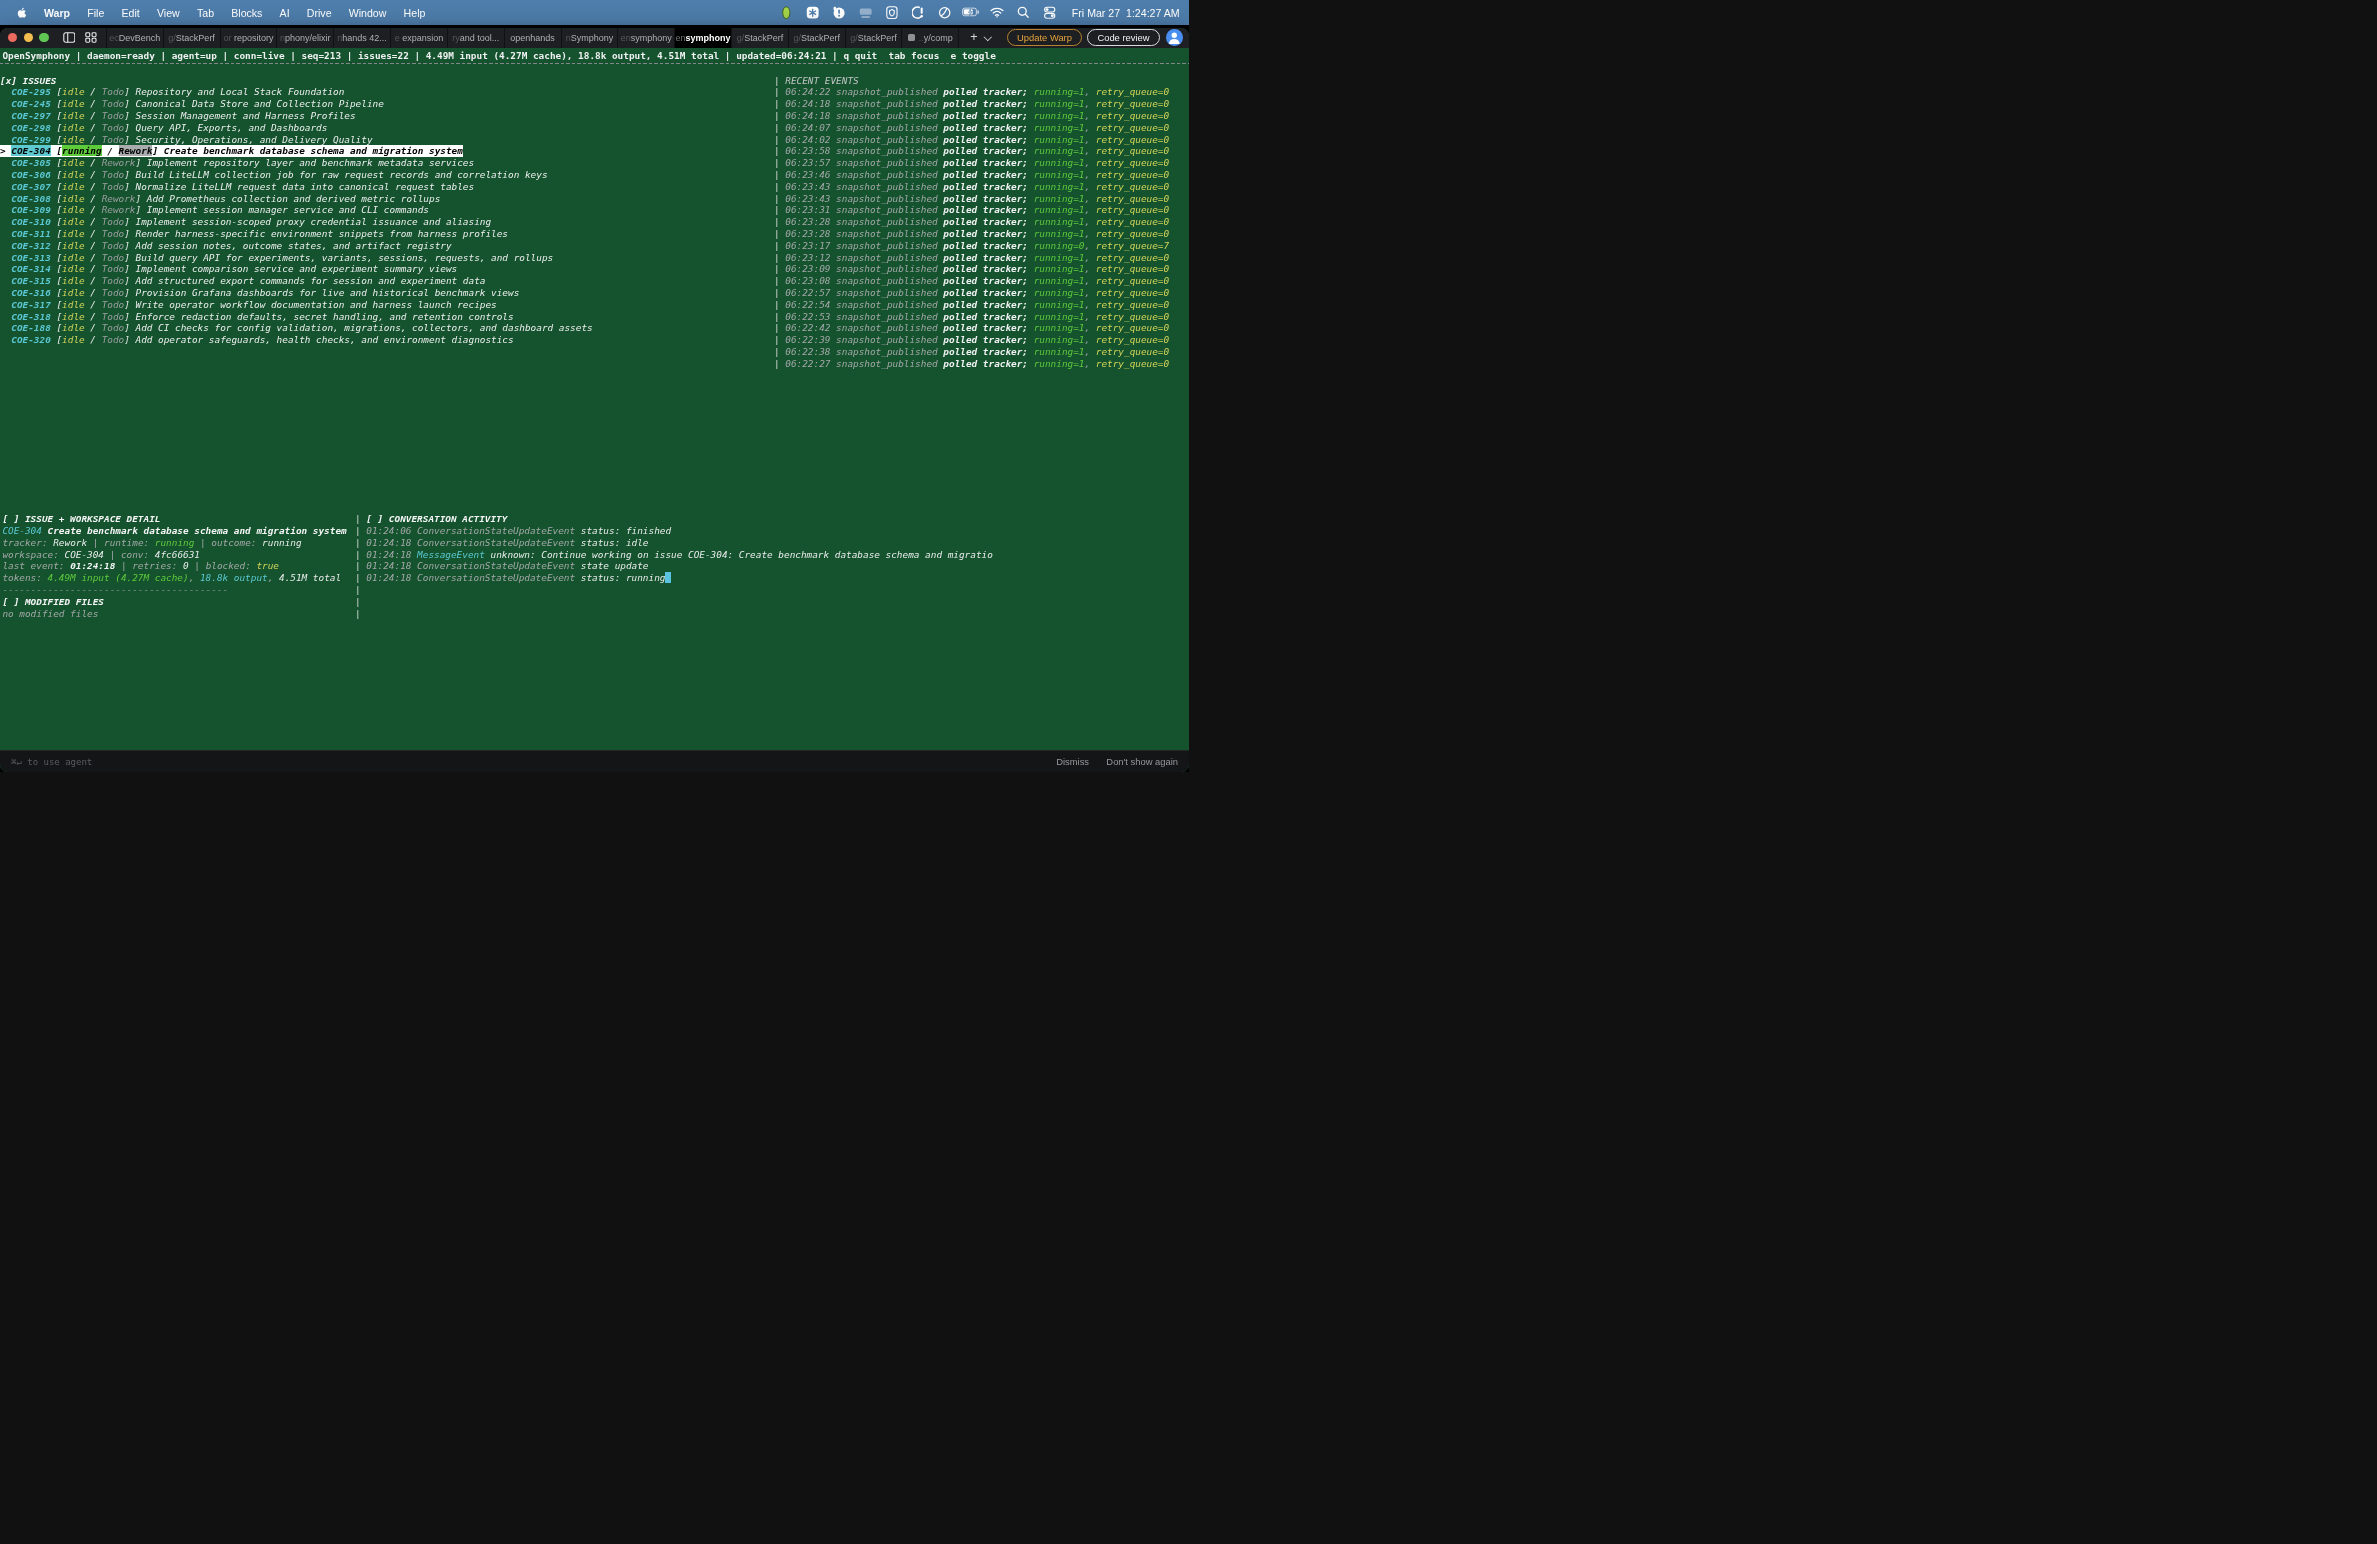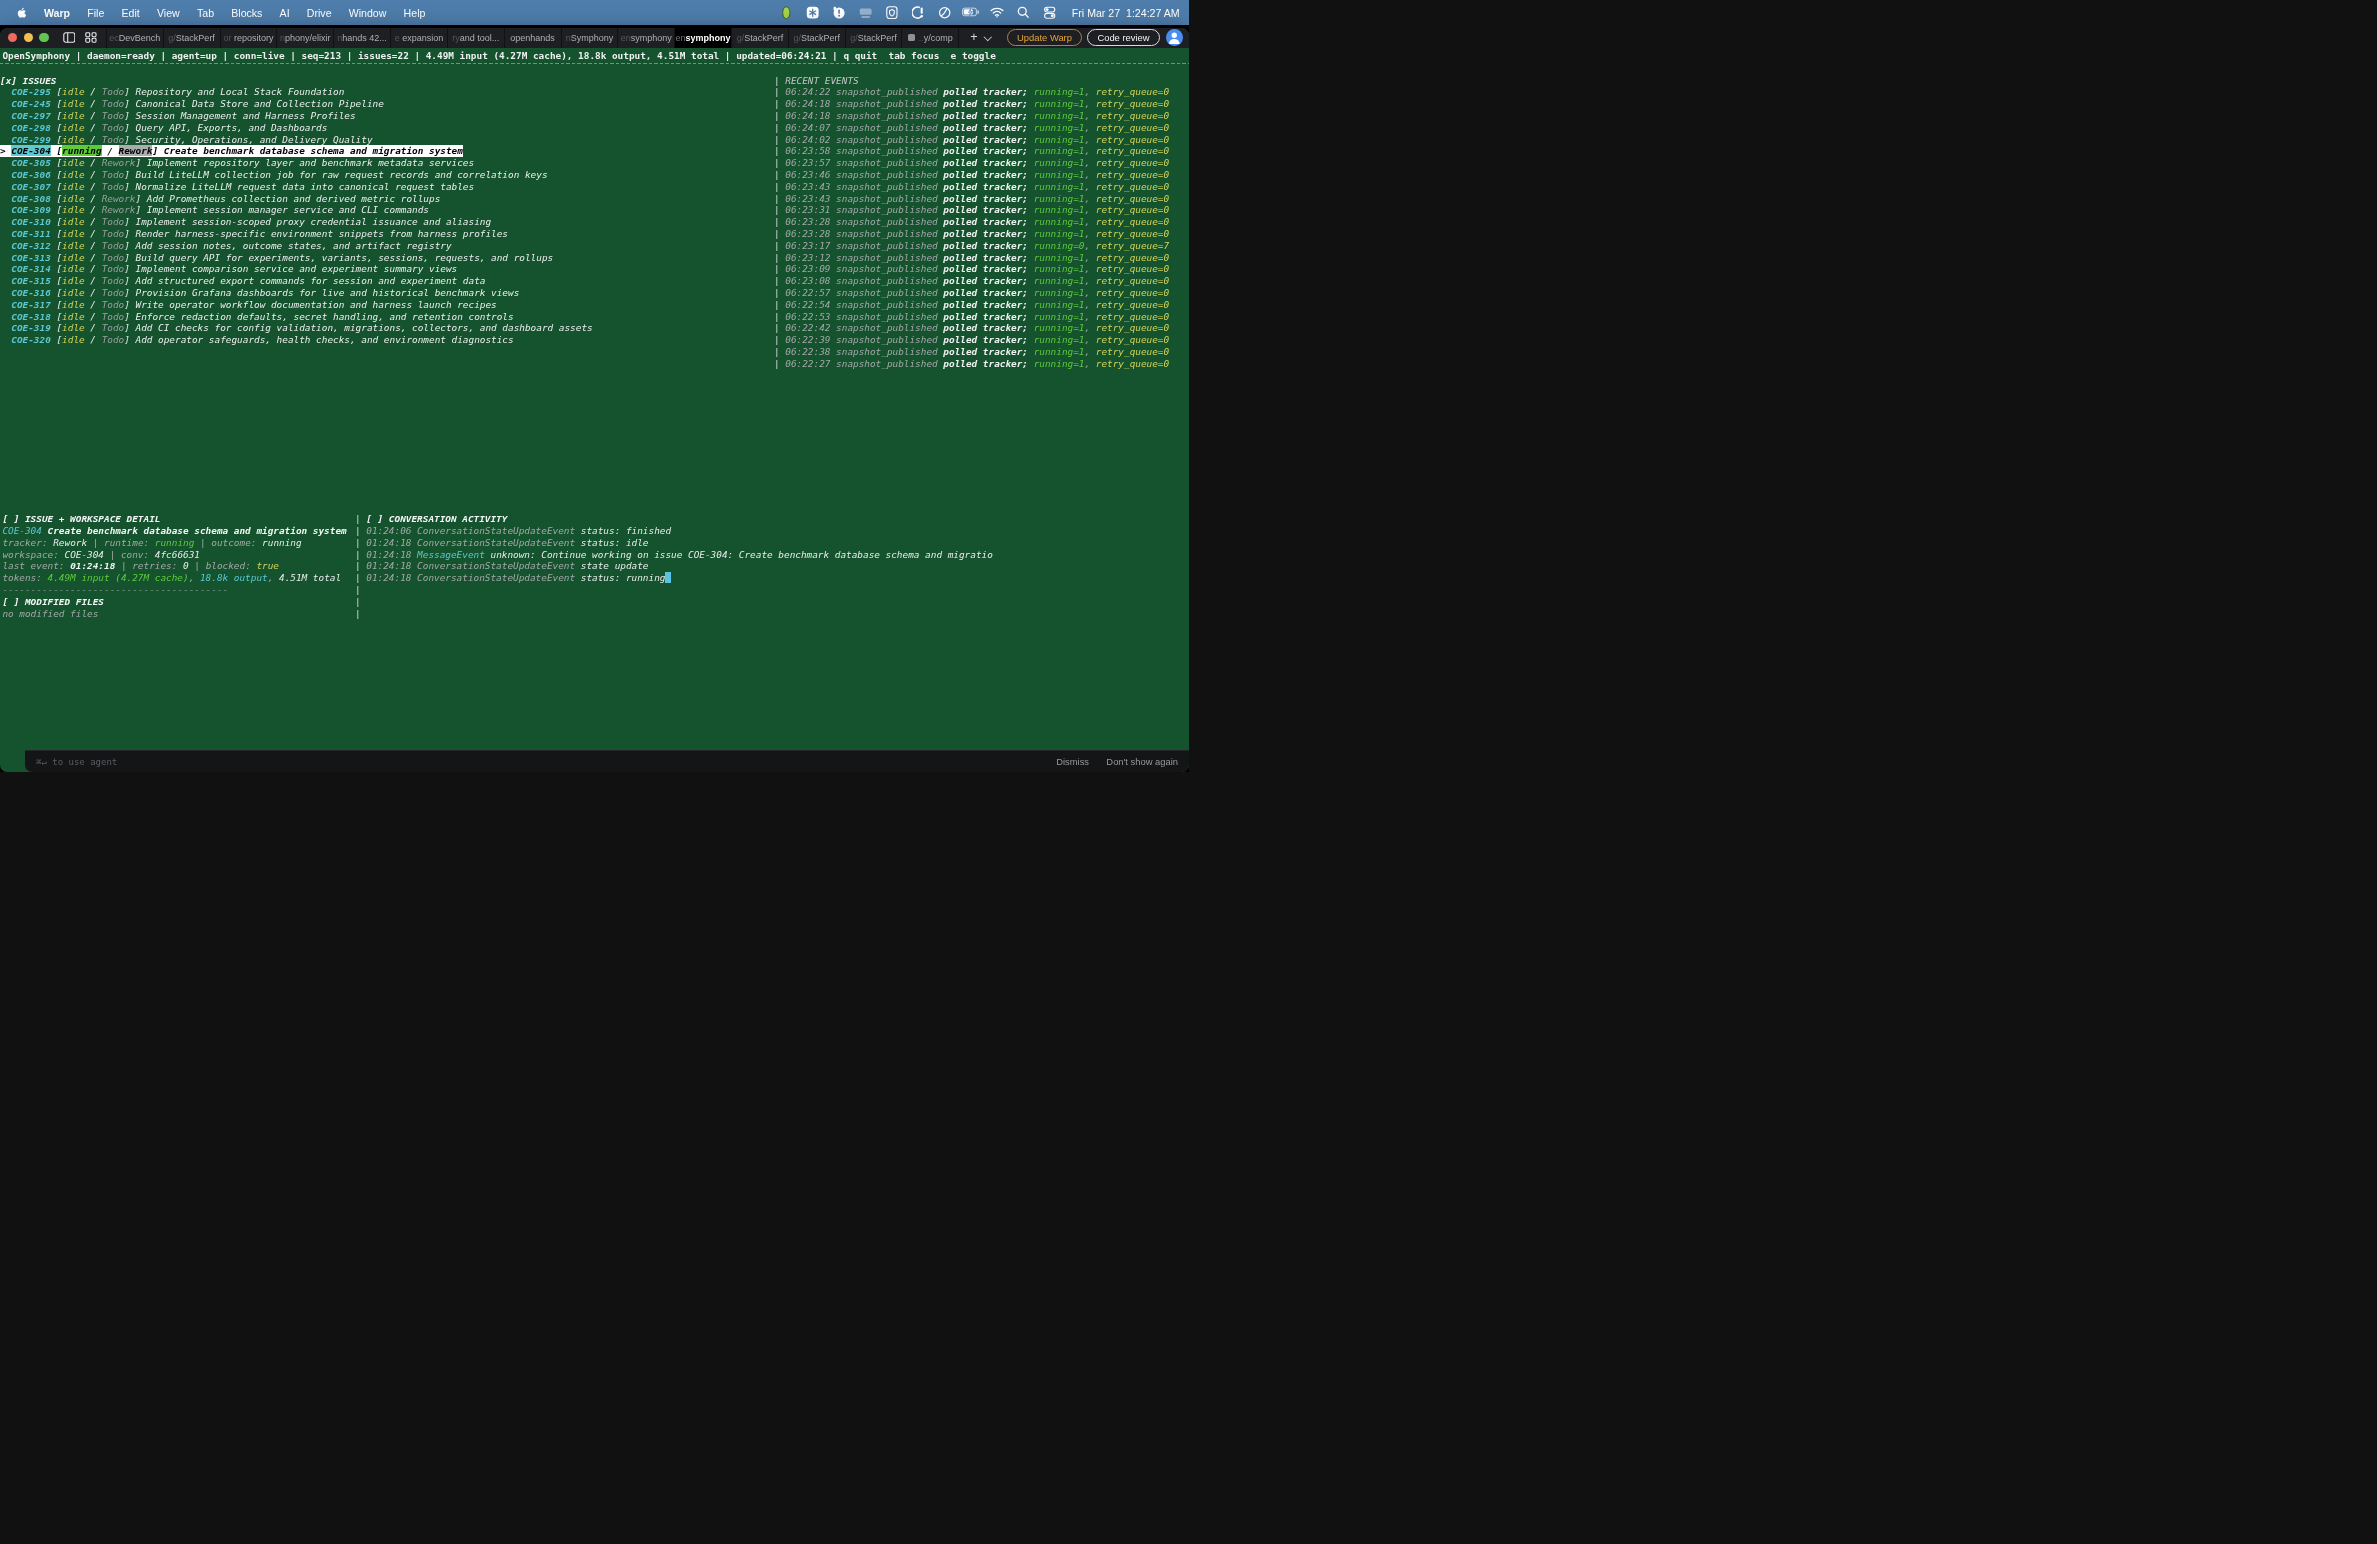--- a/index.html
+++ b/index.html
@@ -78,21 +78,21 @@
   .c-bold { color:#f4f5f6; font-weight:700; }
   .c-cyan { color:#5bc7d2; }
   .c-yellow { color:#d3d35a; }
   .c-green { color:#5fc93d; }
   .c-msg { color:#f0f1f2; font-weight:700; }
   .c-cursor { background:#5ac4e0; color:transparent; }
 
   
   .footer { position:absolute; left:0; right:0; bottom:0; height:22px; background:#141517;
     border-top:0.8px solid #232527; display:flex; align-items:center; padding:0 11px;
-    border-radius:0 0 7px 7px;margin-left:25px; }
+    border-radius:0 0 7px 7px; }
   .hint { font-family:"DejaVu Sans Mono", monospace; font-size:9px; color:#585c60; }
   .flex { flex:1; }
   .flink { font-size:9.4px; color:#96989b; margin-left:17.3px; }
 </style>
 </head>
 <body>
 
 <div class="screen">
 
   <div class="menubar">
@@ -312,21 +312,21 @@
             <div class="trow issue-line"><span class="pf">  </span><span class="iid">COE-309</span><span class="br"> [</span><span class="rt rt-idle">idle</span><span class="br"> / </span><span class="tk">Rework</span><span class="br">] </span><span class="tt">Implement session manager service and CLI commands</span></div>
             <div class="trow issue-line"><span class="pf">  </span><span class="iid">COE-310</span><span class="br"> [</span><span class="rt rt-idle">idle</span><span class="br"> / </span><span class="tk">Todo</span><span class="br">] </span><span class="tt">Implement session-scoped proxy credential issuance and aliasing</span></div>
             <div class="trow issue-line"><span class="pf">  </span><span class="iid">COE-311</span><span class="br"> [</span><span class="rt rt-idle">idle</span><span class="br"> / </span><span class="tk">Todo</span><span class="br">] </span><span class="tt">Render harness-specific environment snippets from harness profiles</span></div>
             <div class="trow issue-line"><span class="pf">  </span><span class="iid">COE-312</span><span class="br"> [</span><span class="rt rt-idle">idle</span><span class="br"> / </span><span class="tk">Todo</span><span class="br">] </span><span class="tt">Add session notes, outcome states, and artifact registry</span></div>
             <div class="trow issue-line"><span class="pf">  </span><span class="iid">COE-313</span><span class="br"> [</span><span class="rt rt-idle">idle</span><span class="br"> / </span><span class="tk">Todo</span><span class="br">] </span><span class="tt">Build query API for experiments, variants, sessions, requests, and rollups</span></div>
             <div class="trow issue-line"><span class="pf">  </span><span class="iid">COE-314</span><span class="br"> [</span><span class="rt rt-idle">idle</span><span class="br"> / </span><span class="tk">Todo</span><span class="br">] </span><span class="tt">Implement comparison service and experiment summary views</span></div>
             <div class="trow issue-line"><span class="pf">  </span><span class="iid">COE-315</span><span class="br"> [</span><span class="rt rt-idle">idle</span><span class="br"> / </span><span class="tk">Todo</span><span class="br">] </span><span class="tt">Add structured export commands for session and experiment data</span></div>
             <div class="trow issue-line"><span class="pf">  </span><span class="iid">COE-316</span><span class="br"> [</span><span class="rt rt-idle">idle</span><span class="br"> / </span><span class="tk">Todo</span><span class="br">] </span><span class="tt">Provision Grafana dashboards for live and historical benchmark views</span></div>
             <div class="trow issue-line"><span class="pf">  </span><span class="iid">COE-317</span><span class="br"> [</span><span class="rt rt-idle">idle</span><span class="br"> / </span><span class="tk">Todo</span><span class="br">] </span><span class="tt">Write operator workflow documentation and harness launch recipes</span></div>
             <div class="trow issue-line"><span class="pf">  </span><span class="iid">COE-318</span><span class="br"> [</span><span class="rt rt-idle">idle</span><span class="br"> / </span><span class="tk">Todo</span><span class="br">] </span><span class="tt">Enforce redaction defaults, secret handling, and retention controls</span></div>
-            <div class="trow issue-line"><span class="pf">  </span><span class="iid">COE-319</span><span class="br"> [</span><span class="rt rt-idle">idle</span><span class="br"> / </span><span class="tk">Todo</span><span class="br">] </span><span class="tt">Add CI checks for config validation, migrations, collectors, and dashboard assets</span></div>
+            <div class="trow issue-line"><span class="pf">  </span><span class="iid">COE-188</span><span class="br"> [</span><span class="rt rt-idle">idle</span><span class="br"> / </span><span class="tk">Todo</span><span class="br">] </span><span class="tt">Add CI checks for config validation, migrations, collectors, and dashboard assets</span></div>
             <div class="trow issue-line"><span class="pf">  </span><span class="iid">COE-320</span><span class="br"> [</span><span class="rt rt-idle">idle</span><span class="br"> / </span><span class="tk">Todo</span><span class="br">] </span><span class="tt">Add operator safeguards, health checks, and environment diagnostics</span></div>
           </div>
       </div>
       <div class="col events">
         <div class="trow"><span class="c-div">| </span><span class="evhdr">RECENT EVENTS</span></div>
         <div>
             <div class="trow"><span class="c-div">| </span><span class="c-dim">06:24:22 snapshot_published </span><span class="c-msg">polled tracker; </span><span class="c-green">running=1</span><span class="c-dim">, </span><span class="c-yellow">retry_queue=0</span></div>
             <div class="trow"><span class="c-div">| </span><span class="c-dim">06:24:18 snapshot_published </span><span class="c-msg">polled tracker; </span><span class="c-green">running=1</span><span class="c-dim">, </span><span class="c-yellow">retry_queue=0</span></div>
             <div class="trow"><span class="c-div">| </span><span class="c-dim">06:24:18 snapshot_published </span><span class="c-msg">polled tracker; </span><span class="c-green">running=1</span><span class="c-dim">, </span><span class="c-yellow">retry_queue=0</span></div>
             <div class="trow"><span class="c-div">| </span><span class="c-dim">06:24:07 snapshot_published </span><span class="c-msg">polled tracker; </span><span class="c-green">running=1</span><span class="c-dim">, </span><span class="c-yellow">retry_queue=0</span></div>

